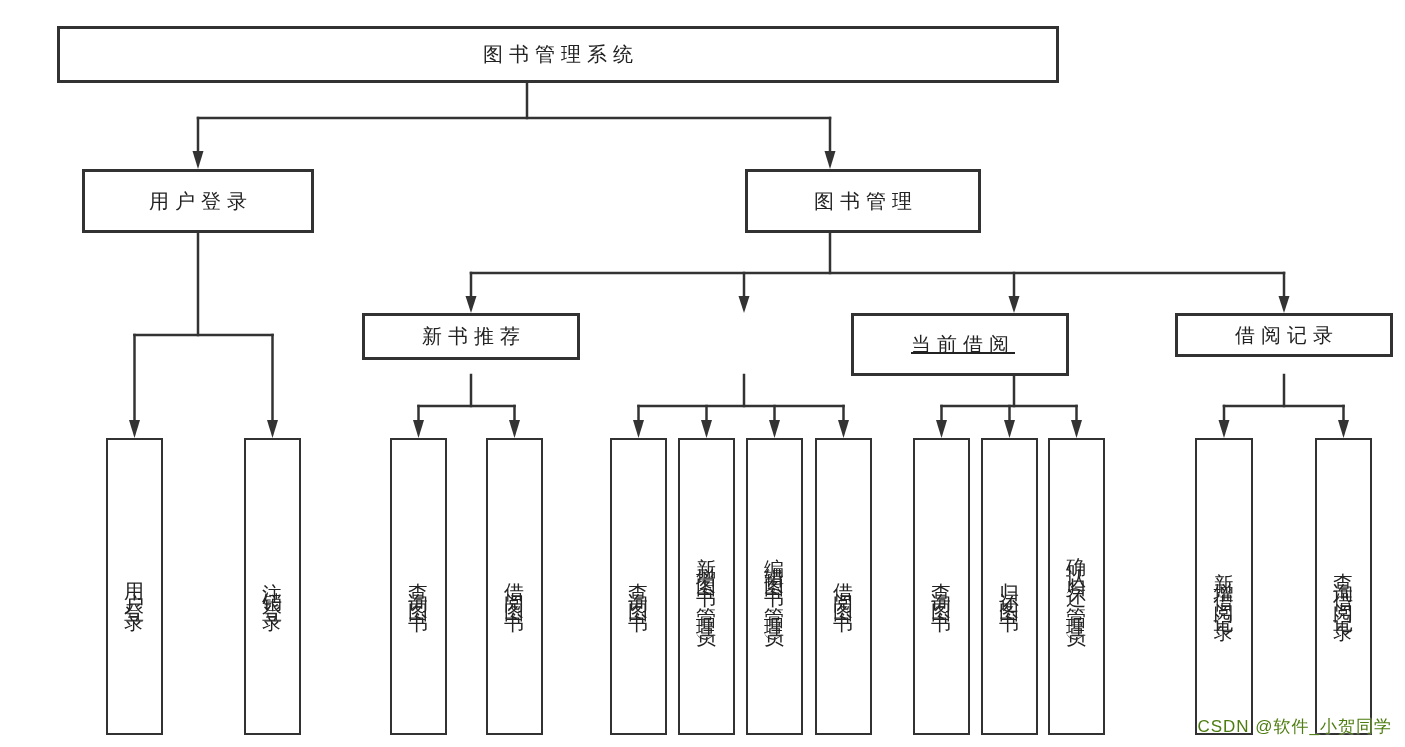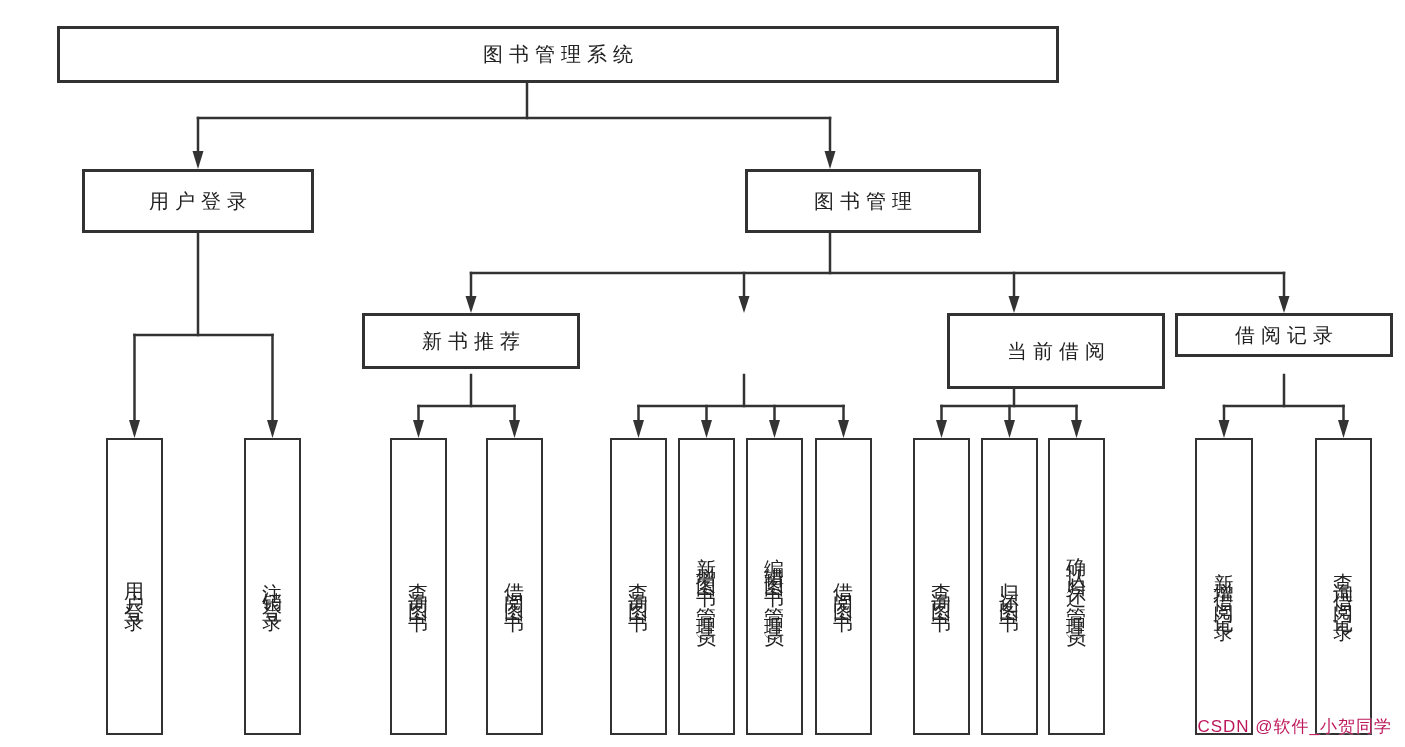--- a/index.html
+++ b/index.html
@@ -48,23 +48,23 @@
     text-orientation: mixed;
     font-size: 20px;
     letter-spacing: 10px;
     color: #222222;
     line-height: 1;
   }
   
   #n-root          { left: 21px;  top: 26px;  width: 1002px; height: 57px; margin-left: 36px; }
   #n-user-login    { left: 82px;  top: 169px; width: 232px;  height: 64px; }
   #n-book-mgmt     { left: 732px; top: 169px; width: 236px;  height: 64px; margin-left: 13px; }
-  #n-new-rec       { left: 362px; top: 313px; width: 218px;  height: 56px; }
+  #n-new-rec       { left: 362px; top: 313px; width: 218px;  height: 47px; }
   #n-book-borrow   { left: 635px; top: 313px; width: 218px;  height: 62px; }
-  #n-cur-borrow    { left: 947px; top: 313px; width: 218px;  height: 76px; }
+  #n-cur-borrow    { left: 851px; top: 313px; width: 218px;  height: 63px; text-decoration: underline; }
   #n-borrow-rec    { left: 1175px;top: 313px; width: 218px;  height: 44px; }
 
   #lf-user-login   { left: 106px; top: 438px; width: 57px; height: 297px; }
   #lf-logout       { left: 244px; top: 438px; width: 57px; height: 297px; }
   #lf-nb-query     { left: 390px; top: 438px; width: 57px; height: 297px; }
   #lf-nb-borrow    { left: 486px; top: 438px; width: 57px; height: 297px; }
   #lf-bb-query     { left: 610px; top: 438px; width: 57px; height: 297px; }
   #lf-bb-add       { left: 678px; top: 438px; width: 57px; height: 297px; }
   #lf-bb-edit      { left: 746px; top: 438px; width: 57px; height: 297px; }
   #lf-bb-borrow    { left: 815px; top: 438px; width: 57px; height: 297px; }
@@ -73,21 +73,21 @@
   #lf-cb-confirm   { left: 1048px;top: 438px; width: 57px; height: 297px; }
   #lf-rec-add      { left: 1195px;top: 438px; width: 58px; height: 297px; }
   #lf-rec-query    { left: 1315px;top: 438px; width: 57px; height: 297px; }
 
   #watermark {
     position: absolute;
     right: 13px;
     top: 715px;
     font-size: 17px;
     letter-spacing: 1px;
-    color: #be185d;
+    color: #4d7c0f;
     text-shadow: 0 0 2px #ffffff;
     z-index: 10;
     white-space: nowrap;
   }
   .wire { stroke: #333333; stroke-width: 2.5; fill: none; stroke-linecap: square; }
   .head { fill: #333333; stroke: none; }
 </style>
 </head>
 <body>
 

